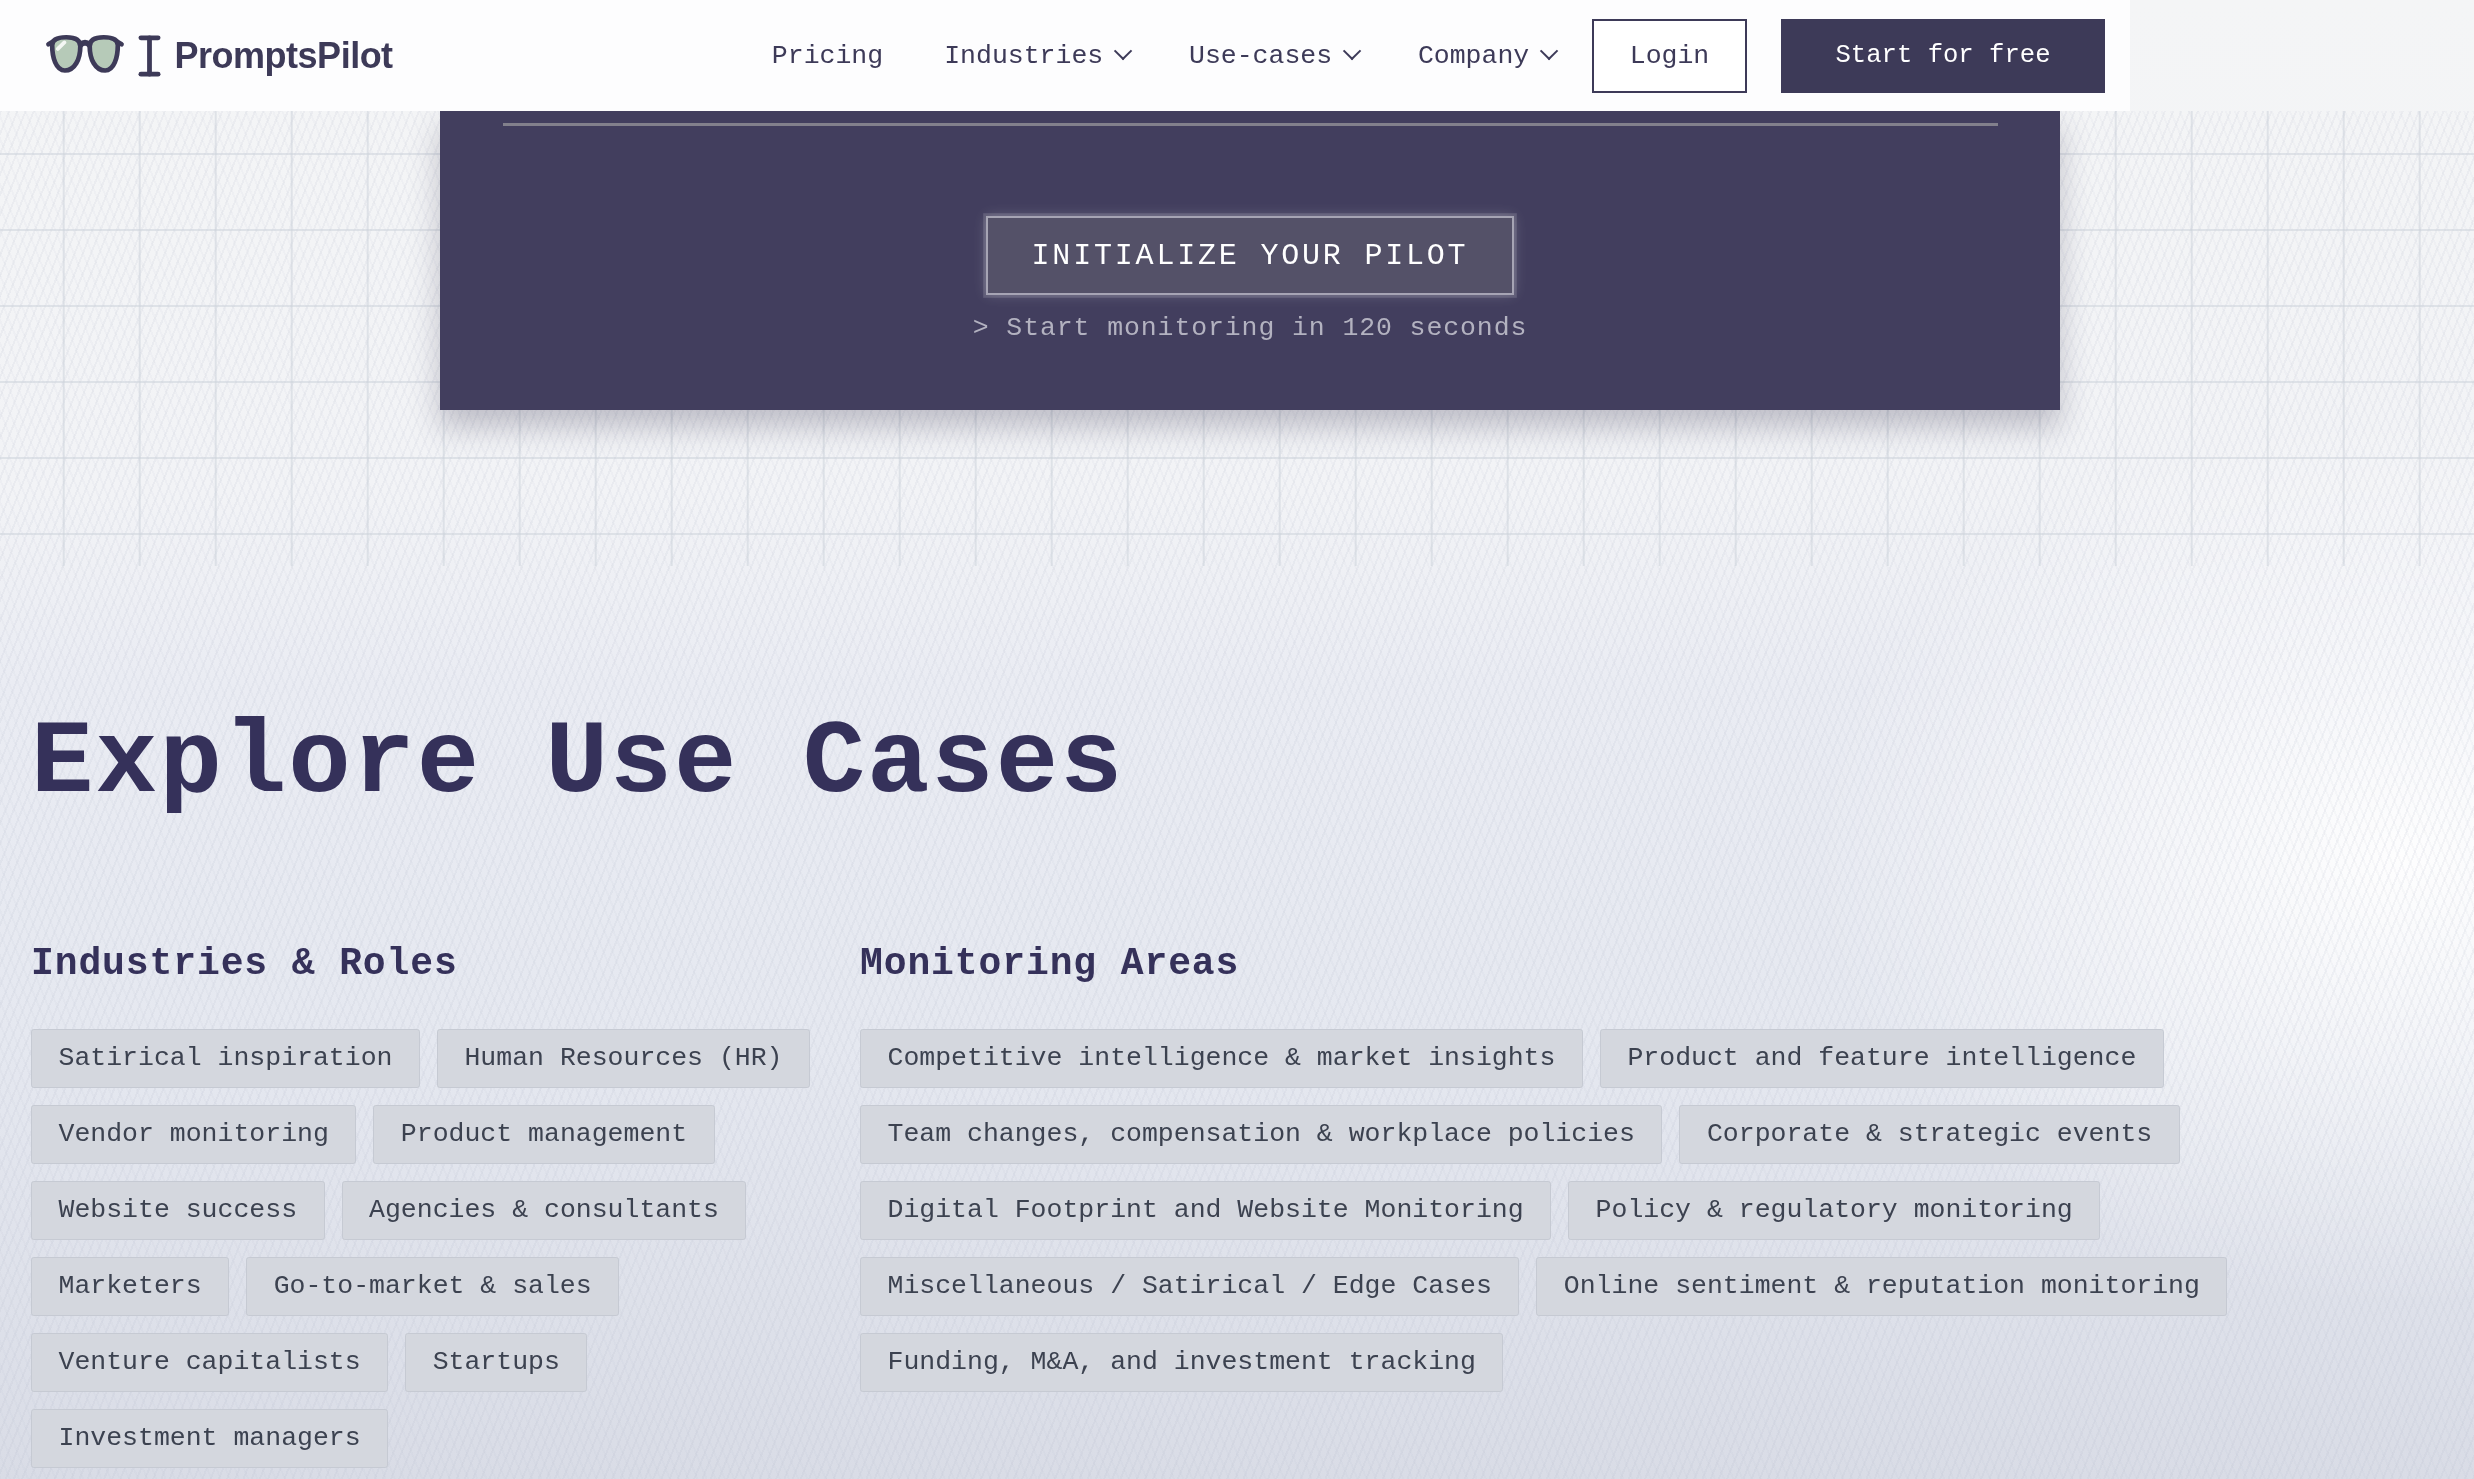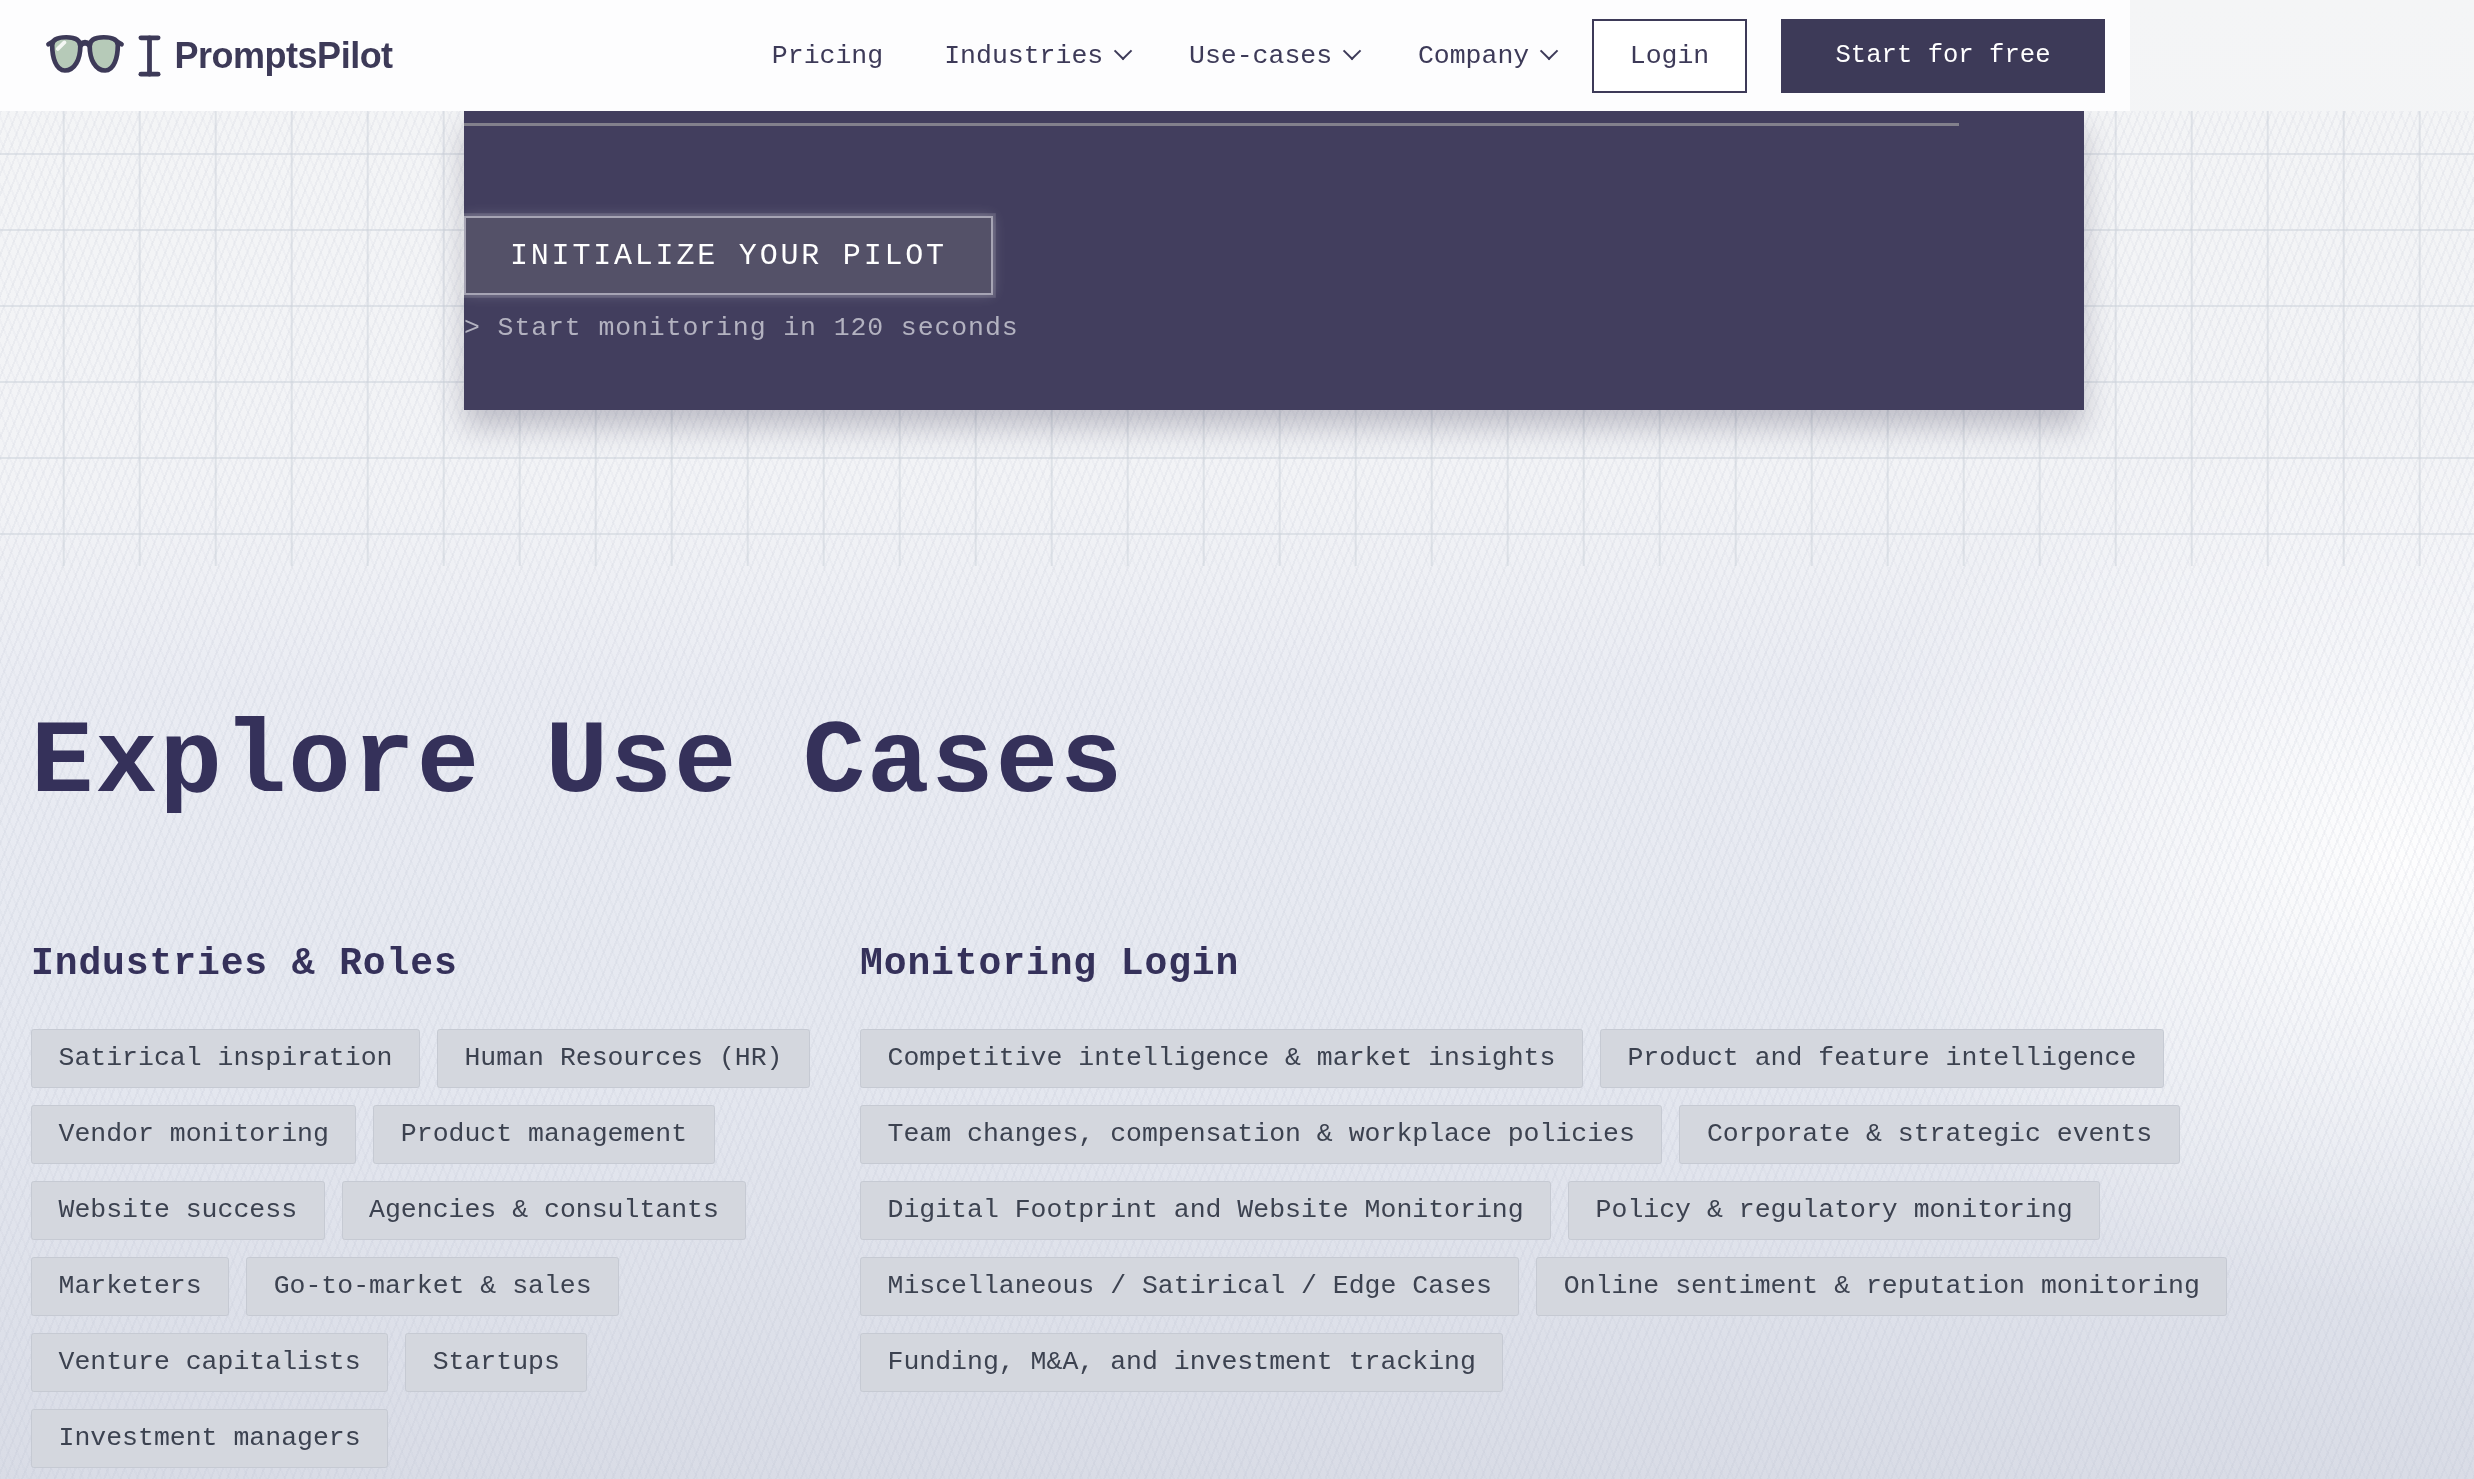--- a/index.html
+++ b/index.html
@@ -42,23 +42,23 @@
   .chev{width:11.4px;height:11.4px;border-right:2.8px solid var(--brand_dark);
     border-bottom:2.8px solid var(--brand_dark);transform:rotate(45deg) translateY(-1.9px);
     margin-left:11.4px;margin-top:-5.7px;}
   .btn-login{margin-left:38px;width:155px;height:74px;box-sizing:border-box;
     border:2.8px solid var(--brand_dark);background:#fff;color:var(--brand_dark);
     font-size:26.5px;display:flex;align-items:center;justify-content:center;cursor:pointer;}
   .btn-start{margin-left:34px;width:324px;height:74px;background:var(--brand_dark);
     color:#fff;font-size:25.6px;display:flex;align-items:center;justify-content:center;cursor:pointer;}
 
   
-  .hero-panel{position:absolute;left:464px;top:111px;width:1620px;height:299px;z-index:3;
+  .hero-panel{position:absolute;left:440px;top:111px;width:1620px;height:299px;z-index:3;
     background:var(--panel_bg);box-shadow:0 17px 28px rgba(46,43,70,.26);
-    display:flex;flex-direction:column;align-items:flex-start;box-sizing:border-box;}
+    display:flex;flex-direction:column;align-items:center;box-sizing:border-box;}
   .hero-divider{width:1495px;height:2.8px;background:#82808c;margin-top:12.3px;flex:none;}
   .btn-init{margin-top:90px;height:79px;box-sizing:border-box;padding:0 44px;
     background:var(--init_button_bg);border:2.8px solid #a6a4b4;
     box-shadow:0 0 0 2.8px rgba(255,255,255,.14), 0 0 13.3px rgba(255,255,255,.18);
     color:#ffffff;font-size:30px;letter-spacing:2.8px;
     display:flex;align-items:center;justify-content:center;cursor:pointer;}
   .hero-tagline{margin-top:18px;color:var(--tagline_text);font-size:26.5px;letter-spacing:0.9px;}
 
   
   .usecases{position:absolute;left:31px;top:702px;right:0;z-index:2;}
@@ -164,21 +164,21 @@
 
             <button class="chip">Venture capitalists</button>
 
             <button class="chip">Startups</button>
 
             <button class="chip">Investment managers</button>
           </div>
       </div>
 
       <div class="col-right">
-        <h2 class="col-heading">Monitoring Login</h2>
+        <h2 class="col-heading">Monitoring Areas</h2>
         <div class="chips">
 
             <button class="chip">Competitive intelligence &amp; market insights</button>
 
             <button class="chip">Product and feature intelligence</button>
 
             <button class="chip">Team changes, compensation &amp; workplace policies</button>
 
             <button class="chip">Corporate &amp; strategic events</button>
 

